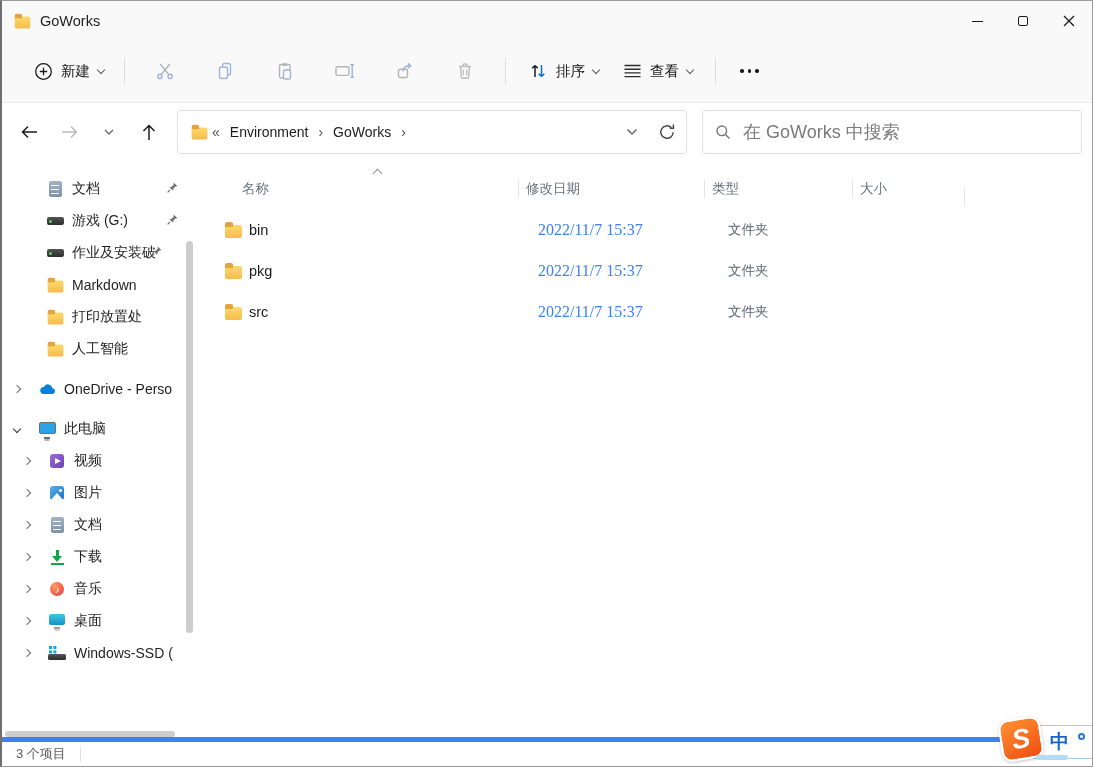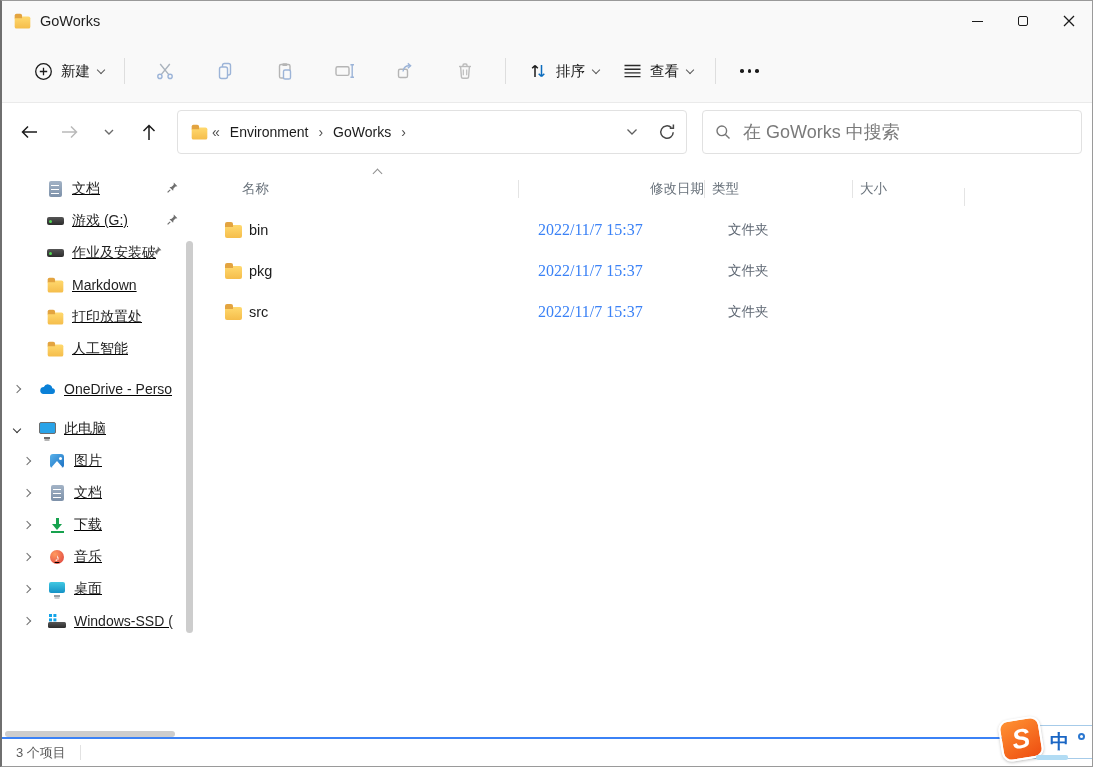--- a/index.html
+++ b/index.html
@@ -35,55 +35,55 @@
   .bc-item { font-size:14px; color:#1b1b1b; padding:4px 6px; border-radius:3px; }
   .bc-sym { font-size:14px; color:#4d4d4d; padding:0 4px; }
   .ab-spacer { flex:1; }
   .searchbox { position:absolute; left:700px; top:7px; width:380px; height:44px; border:1px solid #e1e1e1; border-radius:4px; background:#fff; display:flex; align-items:center; padding:0 12px; gap:12px; }
   .search-input { border:none; outline:none; flex:1; font-size:18px; color:#333; font-family:inherit; background:transparent; }
   .search-input::placeholder { color:#7a7a7a; opacity:1; }
 
   
   .main { position:absolute; left:0; top:160px; right:0; bottom:29px; display:flex; background:#fff; }
   .sidebar { position:relative; width:194px; flex:none; padding-top:12px; overflow:hidden; }
-  .sb-item { display:flex; align-items:center; height:32px; margin:0 17px 0 6px; border-radius:4px; position:relative;text-decoration:underline; }
+  .sb-item { display:flex; align-items:center; height:32px; margin:0 17px 0 6px; border-radius:4px; position:relative; }
   .sb-item.quick { padding-left:38px; }
   .sb-item.root  { padding-left:6px; }
   .sb-item.child { padding-left:16px; }
   .sb-item.sel { background:#ececec; }
   .sb-item.gap { margin-top:8px; }
   .tree-chev { width:6px; height:6px; border-right:1.3px solid #707070; border-bottom:1.3px solid #707070; transform:rotate(-45deg); margin-right:18px; flex:none; }
   .tree-chev.down { transform:rotate(45deg); border-color:#333; }
   .sb-ic { width:18px; display:flex; justify-content:center; margin-right:8px; flex:none; }
   .sb-label { font-size:14px; color:#1f1f1f; white-space:nowrap; overflow:hidden; }
   .pin { margin-left:auto; flex:none; }
   .v-scroll { position:absolute; right:3px; top:80px; width:7px; height:392px; background:#cdcdcd; border-radius:4px; }
   .h-scroll { position:absolute; left:3px; top:570px; width:170px; height:6px; background:#cdcdcd; border-radius:3px; }
 
   .filepane { position:relative; flex:1; padding-top:8px; }
   .fp-header { display:flex; height:40px; align-items:center; position:relative; }
   .fh { position:relative; height:100%; display:flex; align-items:center; font-size:13.5px; color:#69727b; padding-left:8px; }
   .fh.name { width:322px; padding-left:46px; }
-  .fh.date { width:186px;justify-content:flex-end; }
+  .fh.date { width:186px; }
   .fh.type { width:148px; }
   .fh.size { width:112px;text-align:right; }
   .fh.date::before, .fh.type::before, .fh.size::before, .fh-end {
     content:""; position:absolute; left:0; top:11px; width:1px; height:18px; background:#e4e4e4; }
   .fh-end { left:768px; top:19px; }
   .sort-caret { position:absolute; left:178px; top:1px; width:7px; height:7px; border-left:1.3px solid #8f8f8f; border-top:1.3px solid #8f8f8f; transform:rotate(45deg); }
 
   .frow { display:flex; height:41px; align-items:flex-start; }
   .fc { height:100%; display:flex; align-items:center; }
   .fc.name { width:322px; padding-left:29px; gap:7px; font-size:14.5px; color:#1b1b1b; }
   .fc.date { width:186px; padding-left:20px; font-size:16px; color:#3b82f6;font-family:Liberation Serif, serif; }
   .fc.type { width:148px; padding-left:24px; font-size:13.5px; color:#5e6773; }
   .fc.size { width:112px; font-size:13.5px; color:#5e6773; }
 
   
-  .statusbar { position:absolute; left:0; right:0; bottom:0; height:29px; background:#fff; border-top:2px solid #3b82f6; display:flex; align-items:center; padding-left:14px; }
+  .statusbar { position:absolute; left:0; right:0; bottom:0; height:29px; background:#fff; border-top:5px solid #3b82f6; display:flex; align-items:center; padding-left:14px; }
   .status-text { font-size:13px; color:#5c5c5c; }
   .status-sep { width:1px; height:15px; background:#e2e2e2; margin-left:14px; }
 
   
   .ic-folder { position:relative; width:17px; height:13px; border-radius:2px; background:linear-gradient(180deg,#ffd96e,#f5bd4b); margin-top:3px; flex:none; }
   .ic-folder::before { content:""; position:absolute; top:-3px; left:0; width:8px; height:5px; border-radius:2px 2px 0 0; background:#e3a440; }
   .ic-folder.small { transform:scale(.92); }
 
   .ic-drive { position:relative; width:17px; height:8px; border-radius:2px; background:linear-gradient(#555,#2c2c2c); }
   .ic-drive::after { content:""; position:absolute; left:2.5px; bottom:2px; width:3px; height:3px; border-radius:50%; background:#54d654; }
@@ -344,20 +344,27 @@
         <span class="tree-chev down"></span>
         <span class="sb-ic">
             <span class="ic-pc"></span>
           </span>
         <span class="sb-label">此电脑</span>
       </div>
 
       <div class="sb-item child">
         <span class="tree-chev"></span>
         <span class="sb-ic">
+            <span class="ic-video"></span>
+          </span>
+        <span class="sb-label">视频</span>
+      </div>
+      <div class="sb-item child">
+        <span class="tree-chev"></span>
+        <span class="sb-ic">
             <span class="ic-pic"></span>
           </span>
         <span class="sb-label">图片</span>
       </div>
       <div class="sb-item child">
         <span class="tree-chev"></span>
         <span class="sb-ic">
             <span class="ic-doc"></span>
           </span>
         <span class="sb-label">文档</span>

